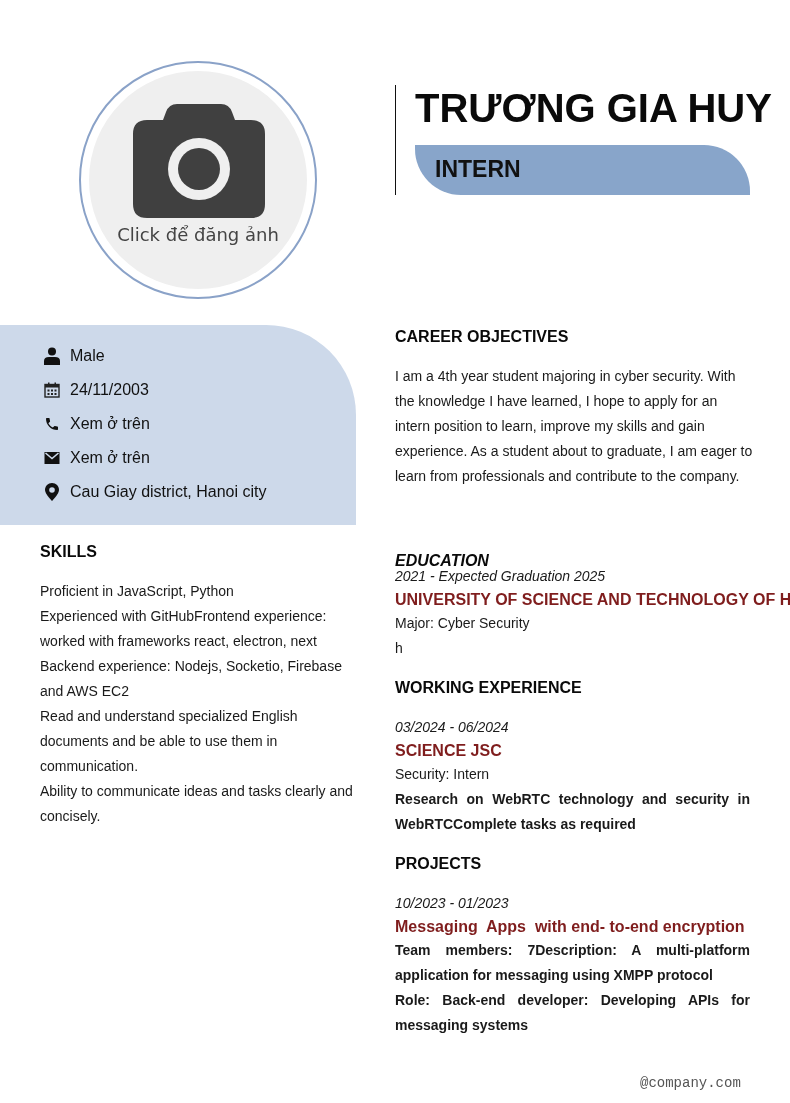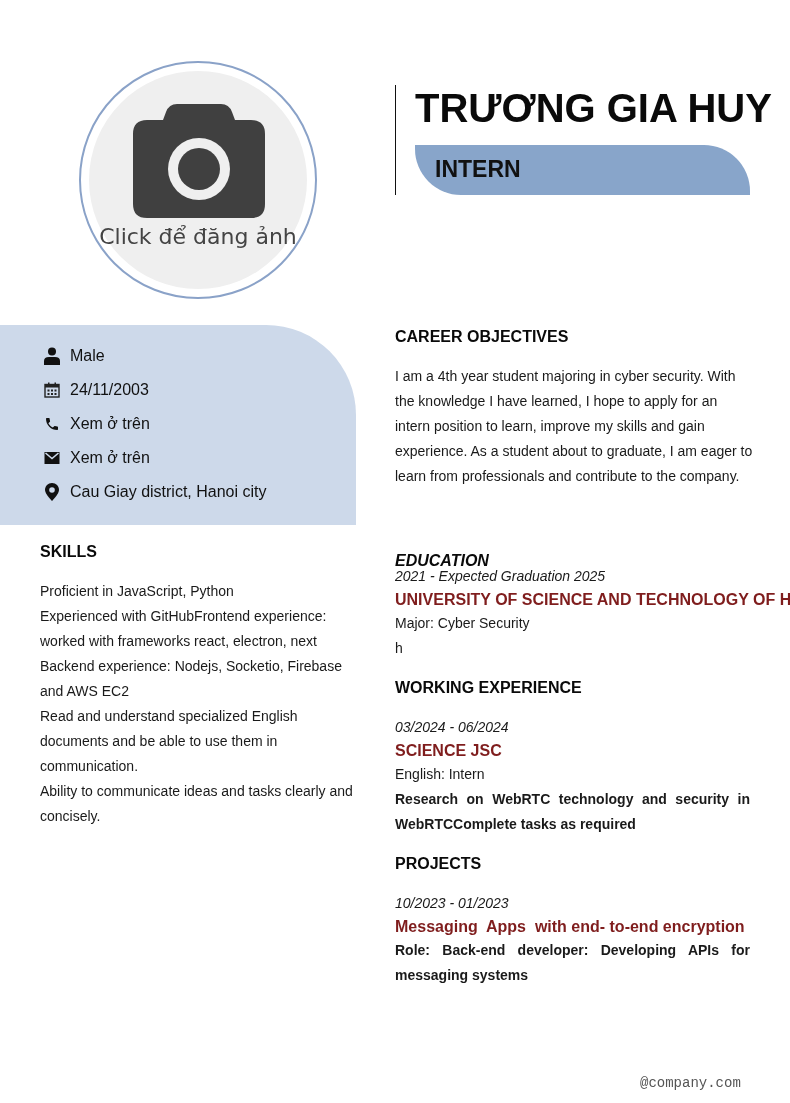--- a/index.html
+++ b/index.html
@@ -2,21 +2,21 @@
 <html><head>
 <meta charset="utf-8">
 <style>
   * { box-sizing: border-box; margin: 0; padding: 0; }
   html, body { width: 790px; height: 1103px; background: #ffffff; overflow: hidden; }
   body { position: relative; font-family: "Liberation Sans", "DejaVu Sans", sans-serif; color: #111; }
 
   .avatar-ring { position: absolute; left: 79px; top: 61px; width: 238px; height: 238px; border-radius: 50%; border: 2px solid #8aa2c8; background: #fff; }
   .avatar-inner { position: absolute; left: 8px; top: 8px; width: 218px; height: 218px; border-radius: 50%; background: #efefef; }
   .camera { position: absolute; left: 44px; top: 33px; width: 132px; height: 114px; }
-  .avatar-caption { position: absolute; left: 0; top: 153px; width: 218px; text-align: center; font-family: "DejaVu Sans", sans-serif; font-size: 22px; color: #444; }
+  .avatar-caption { position: absolute; left: 0; top: 153px; width: 218px; text-align: center; font-family: "DejaVu Sans", sans-serif; font-size: 18px; color: #444; }
 
   .name-divider { position: absolute; left: 395px; top: 85px; width: 1px; height: 110px; background: #111; }
   .name { position: absolute; left: 415px; top: 86px; font-size: 40px; font-weight: bold; color: #0a0a0a; letter-spacing: 0px; white-space: nowrap; }
   .role-band { position: absolute; left: 415px; top: 145px; width: 335px; height: 50px; background: #88a5ca; border-radius: 0 46px 0 46px; text-decoration: underline; }
   .role-text { position: absolute; left: 20px; top: 11px; font-size: 23px; font-weight: bold; color: #111; }
 
   .info-panel { position: absolute; left: 0; top: 325px; width: 356px; height: 200px; background: #cdd9ea; border-top-right-radius: 90px; }
   .info-row { position: absolute; left: 42px; height: 22px; display: flex; align-items: center; }
   .info-row .ico { width: 20px; height: 20px; display: flex; align-items: center; justify-content: center; margin-right: 8px; }
   .info-row .txt { font-size: 16px; color: #111; white-space: nowrap; }
@@ -128,24 +128,25 @@
   <div class="date">2021 -  Expected Graduation 2025</div>
   <div class="org">UNIVERSITY OF SCIENCE AND TECHNOLOGY OF HANOI</div>
   <div class="line">Major: Cyber Security</div>
   <div class="line">h</div>
 </div>
 
 <div class="section-title" style="left:395px; top:679px;">WORKING EXPERIENCE</div>
 <div style="position:absolute; left:395px; top:716px; width:355px;">
   <div class="date">03/2024 - 06/2024</div>
   <div class="org">SCIENCE JSC</div>
-  <div class="line">English: Intern</div>
+  <div class="line">Security: Intern</div>
   <div class="line justify">Research on WebRTC technology and security in WebRTCComplete tasks as required</div>
 </div>
 
 <div class="section-title" style="left:395px; top:855px;">PROJECTS</div>
 <div style="position:absolute; left:395px; top:892px; width:355px;">
   <div class="date">10/2023 - 01/2023</div>
   <div class="org" style="white-space:pre;">Messaging  Apps  with end- to-end encryption</div>
+  <div class="line justify">Team members: 7Description: A multi-platform application for messaging using XMPP protocol</div>
   <div class="line justify">Role: Back-end developer: Developing APIs for messaging systems</div>
 </div>
 
 <div class="watermark">@company.com</div>
 
 </body></html>

